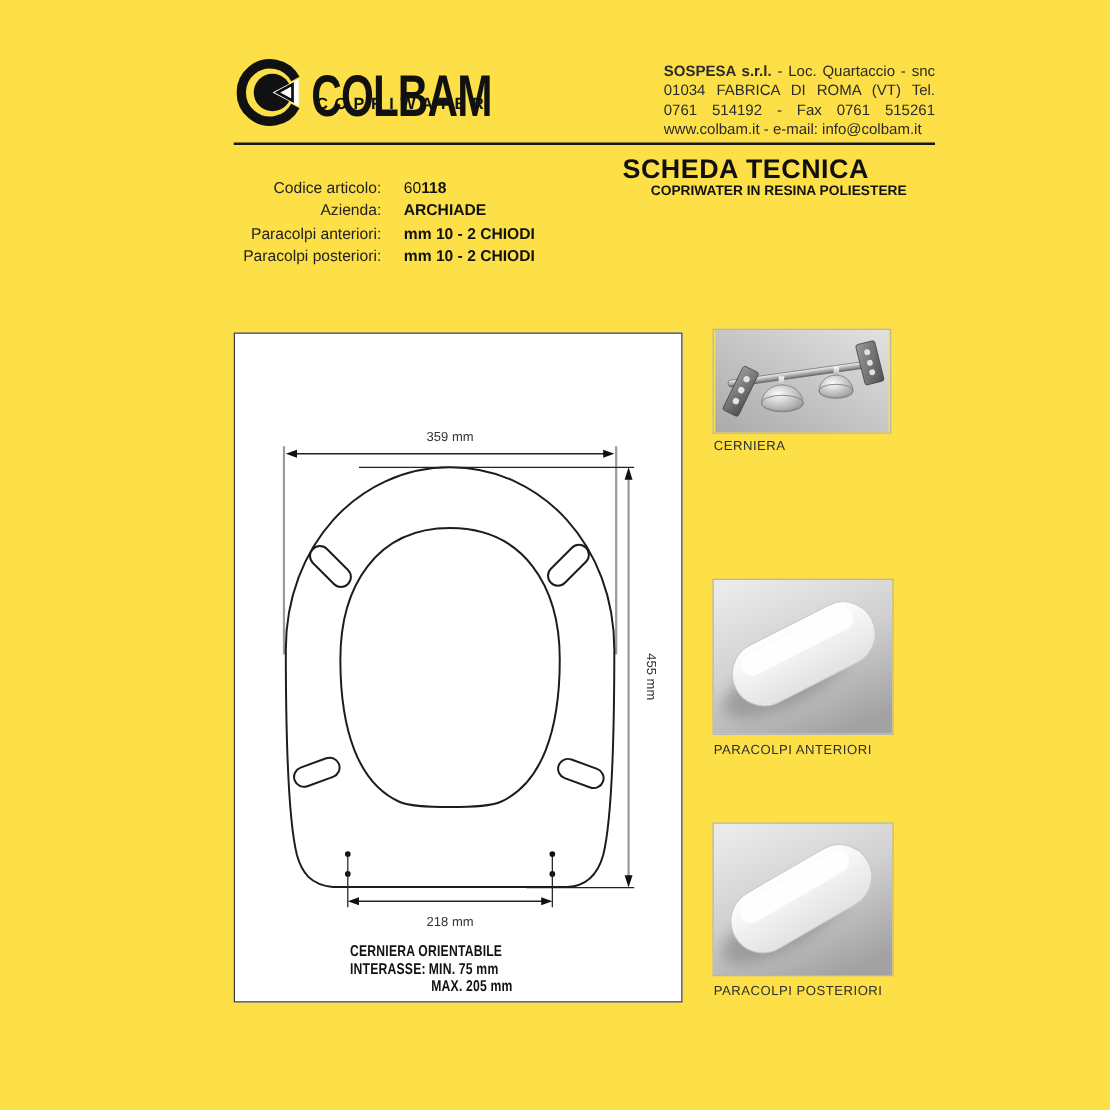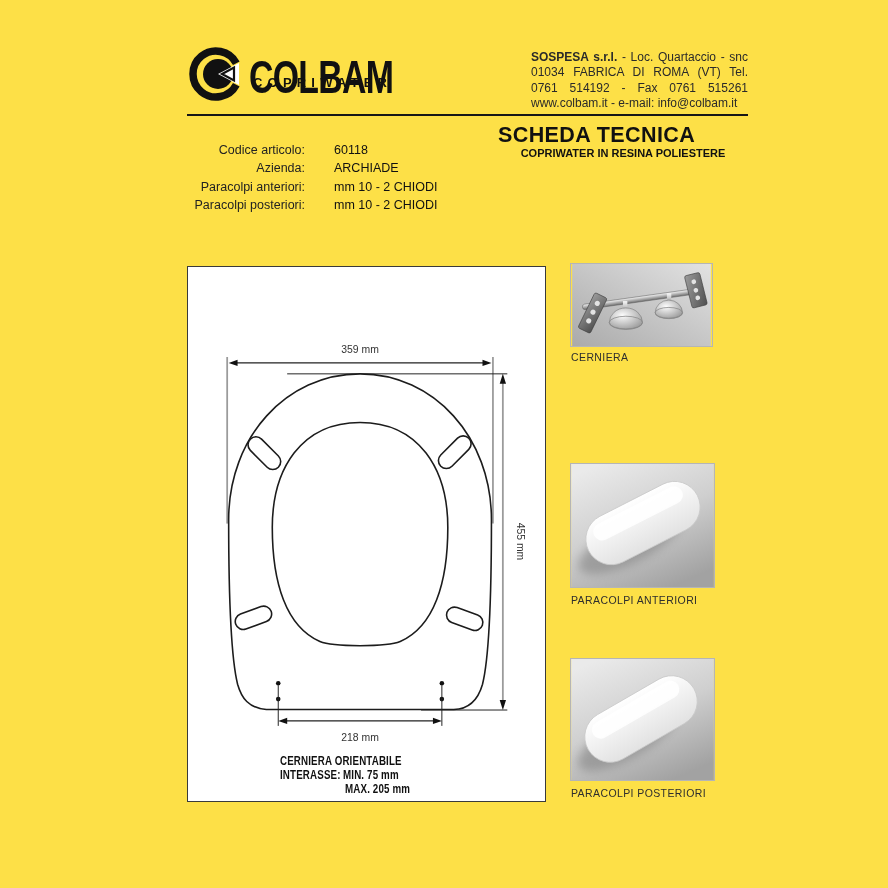--- a/index.html
+++ b/index.html
@@ -19,24 +19,24 @@
   #header-rule{left:187px;top:114px;width:561px;height:2px;background:#161616;}
 
   
   #sheet-title{left:498px;top:123px;width:250px;font-size:21.5px;
                font-weight:bold;letter-spacing:.4px;color:#111;white-space:nowrap;}
   #sheet-subtitle{left:498px;top:147px;width:250px;text-align:center;font-size:11px;
                font-weight:bold;color:#111;white-space:nowrap;}
 
   
   #details{left:187px;top:143px;width:345px;}
-  .drow{display:flex;align-items:baseline;height:18.3px;font-size:12.5px;gap:11px;}
+  .drow{display:flex;align-items:baseline;height:18.3px;font-size:12.5px;}
   .dlabel{width:118px;text-align:right;color:#222;}
   .dvalue{margin-left:18px;white-space:nowrap;color:#111;}
-  .dvalue .vbold{font-weight:normal;}
+  .dvalue .vbold{font-weight:bold;}
 
   
   #drawing-box{left:187px;top:266px;width:357px;height:534px;border:1.5px solid #3a3a3a;
                background:#fff;box-sizing:content-box;}
   #drawing-box svg{display:block;}
   .note-line{position:absolute;font-weight:bold;font-size:12.5px;color:#111;
              transform:scaleX(.78);transform-origin:left top;white-space:nowrap;letter-spacing:.2px;}
 
   
   .fig-photo{border:1px solid #b5b5b5;box-sizing:border-box;overflow:hidden;}

